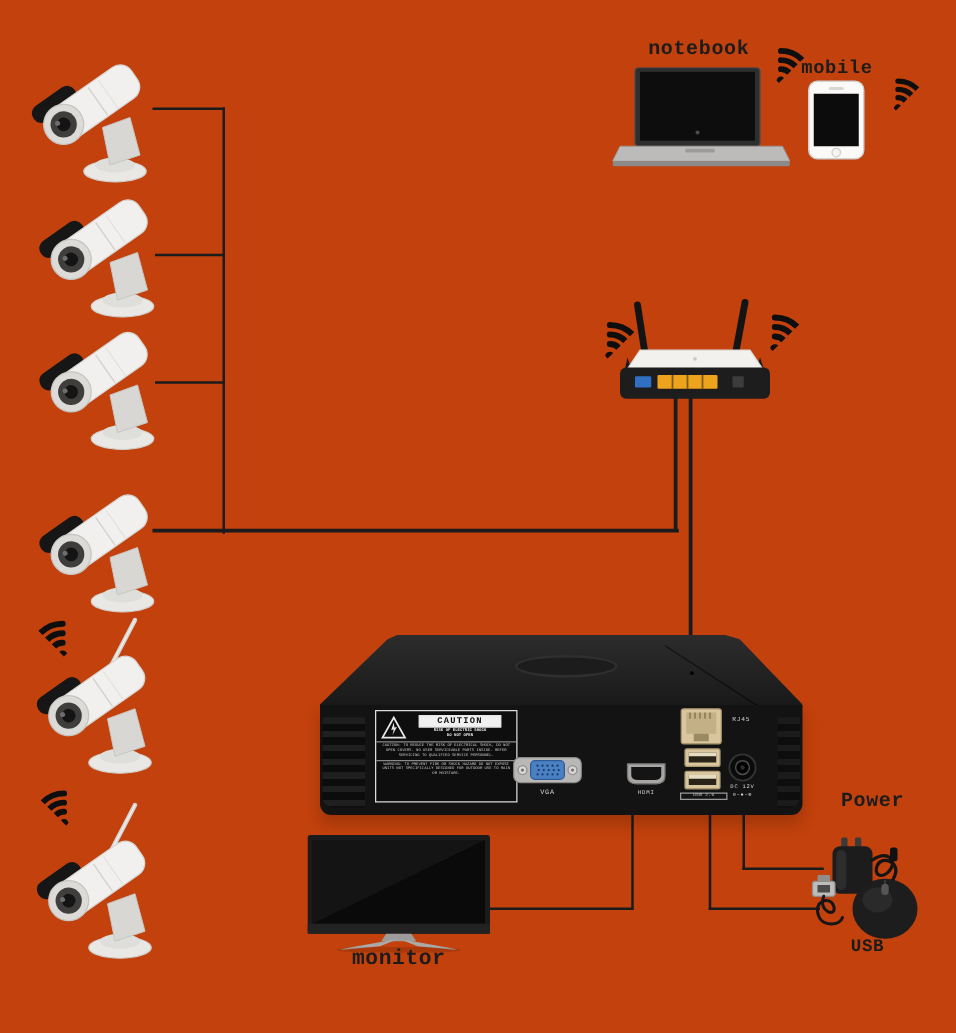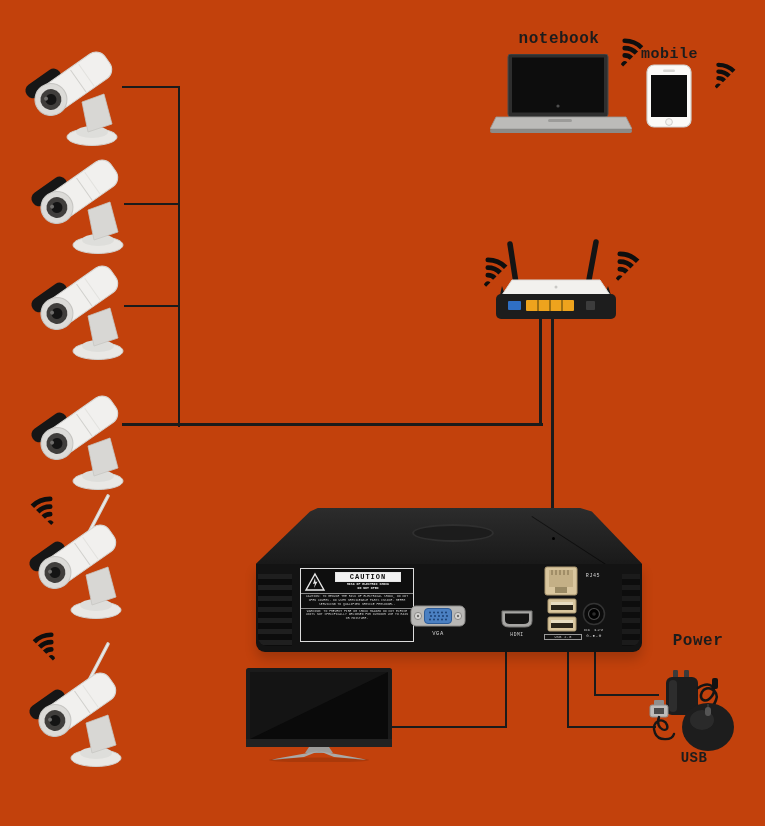--- a/index.html
+++ b/index.html
@@ -262,20 +262,21 @@
   <svg class="abs" style="left:246px;top:668px" width="146" height="94" viewBox="0 0 146 94">
     <rect x="0" y="0" width="146" height="79" rx="2.5" fill="#1b1b1b"></rect>
     <rect x="4" y="4" width="138" height="67" fill="#0a0a0a"></rect>
     <path d="M4 4 L142 4 L4 71 Z" fill="#161616" opacity="0.85"></path>
     <rect x="0" y="71" width="146" height="8" fill="#222222"></rect>
     <path d="M63 79 L83 79 L87 85 L59 85 Z" fill="#9d9c9a"></path>
     <path d="M73 83 L34 90 Q28 91 26 92 L58 89 Z" fill="#aaa9a7"></path>
     <path d="M73 83 L112 90 Q118 91 120 92 L88 89 Z" fill="#aaa9a7"></path>
     <ellipse cx="73" cy="92" rx="50" ry="2.5" fill="rgba(0,0,0,0.12)"></ellipse>
   </svg>
+  <div class="lbl" style="left:246px;top:758px;width:146px;font-size:17px">monitor</div>
 
   <div class="lbl" style="left:658px;top:632px;width:80px;font-size:16px">Power</div>
   <svg class="abs" style="left:660px;top:668px" width="80" height="54" viewBox="0 0 80 54">
     <rect x="13" y="2" width="5" height="10" rx="1.2" fill="#3a3a3a"></rect>
     <rect x="24" y="2" width="5" height="10" rx="1.2" fill="#3a3a3a"></rect>
     <rect x="6" y="9" width="32" height="38" rx="6" fill="#1c1c1c"></rect>
     <rect x="9" y="12" width="8" height="32" rx="4" fill="#2d2d2d"></rect>
     <path d="M38 20 C50 12 58 20 52 28 C46 36 38 32 42 24 C46 16 60 22 56 32 C53 41 44 46 40 42" fill="none" stroke="#141414" stroke-width="2.6" stroke-linecap="round"></path>
     <rect x="52" y="10" width="6" height="11" rx="2" fill="#111"></rect>
   </svg>

